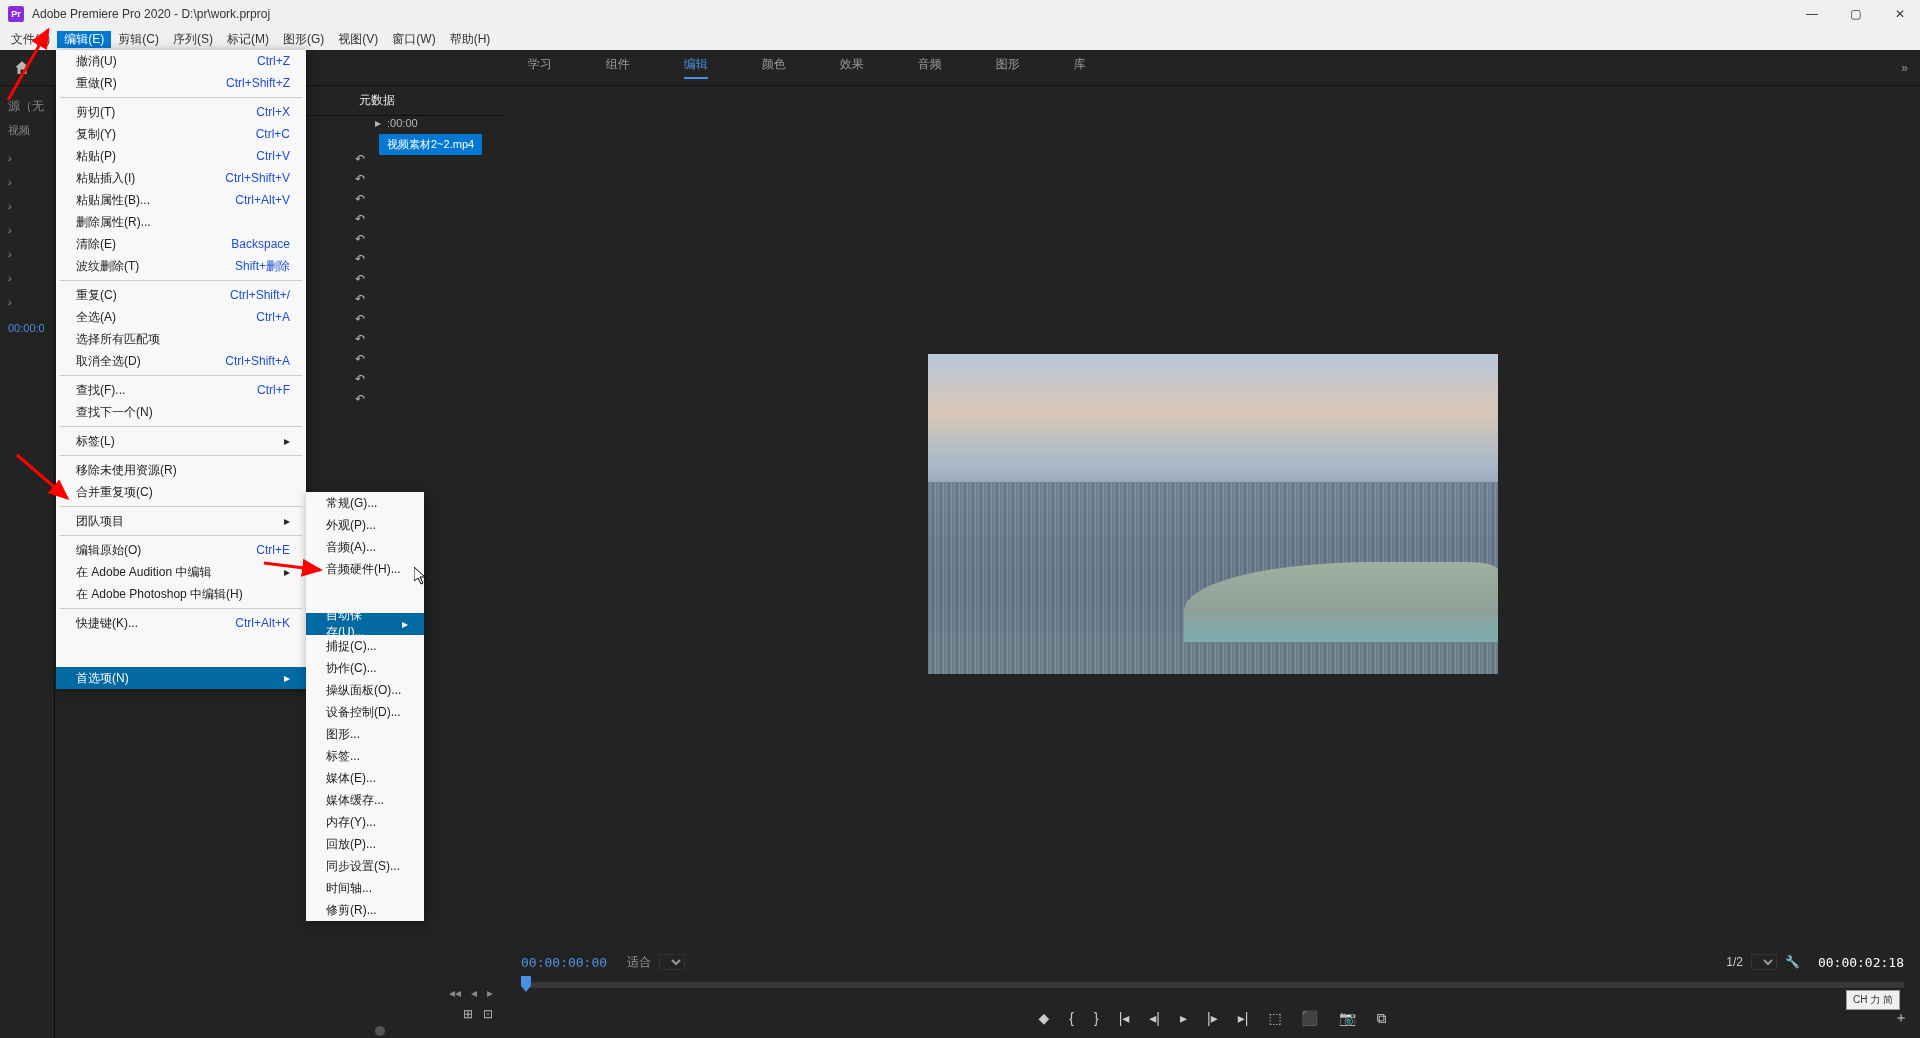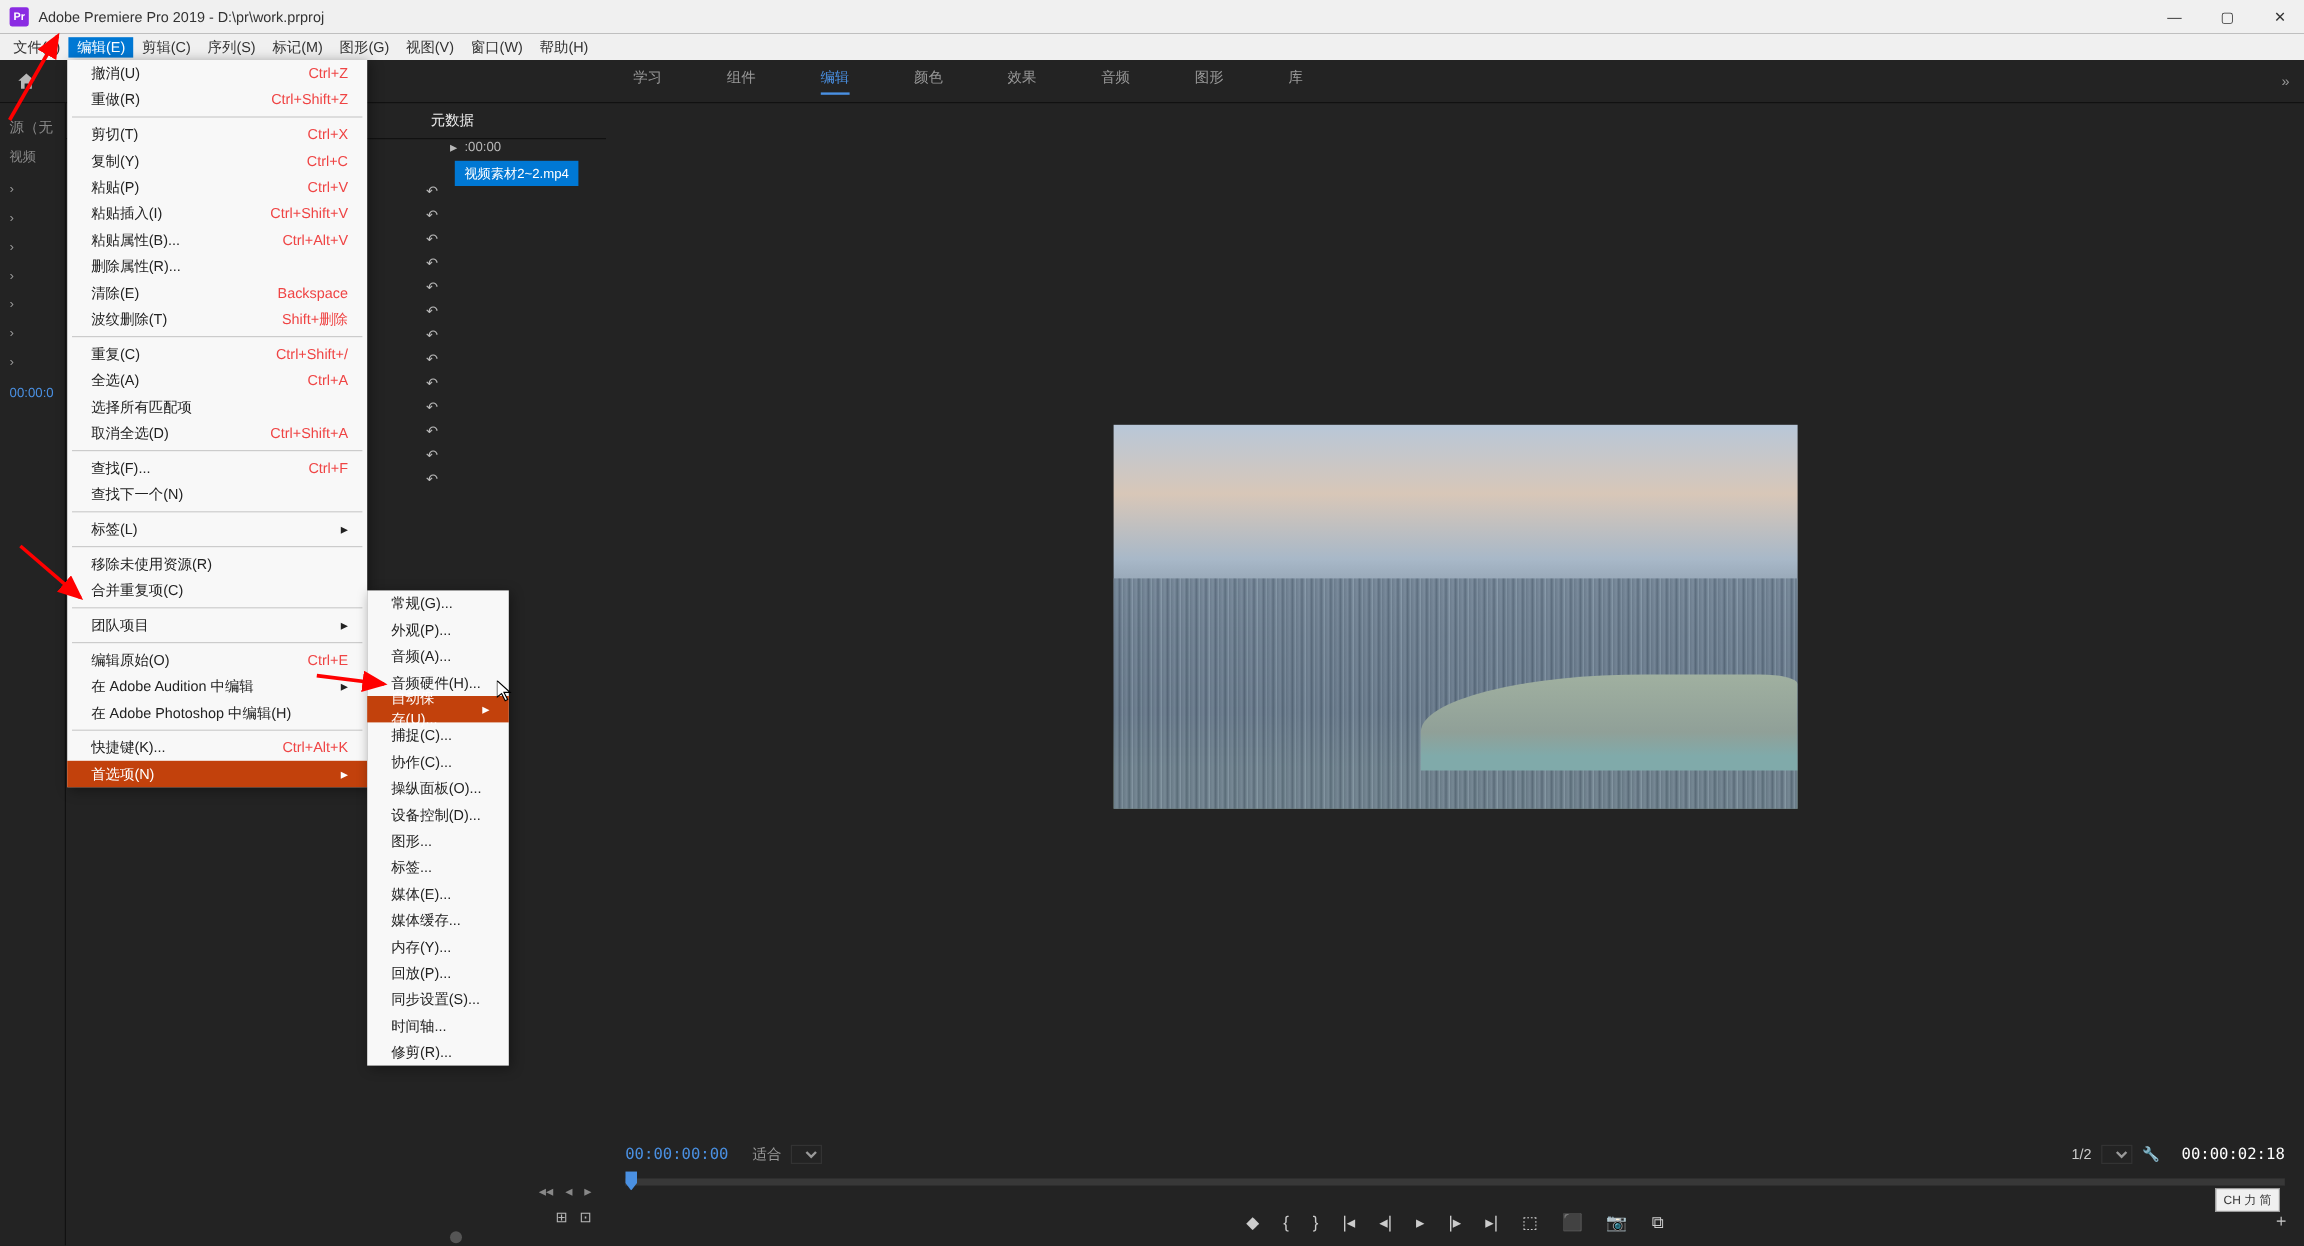--- a/index.html
+++ b/index.html
@@ -67,23 +67,23 @@
 .scrubber .track { position: absolute; left: 16px; right: 16px; top: 8px; height: 6px; background: #383838; }
 .scrubber .playhead { position: absolute; left: 16px; top: 2px; width: 10px; height: 16px; background: #4a90e2; clip-path: polygon(0 0, 100% 0, 100% 60%, 50% 100%, 0 60%); }
 
 .play-controls { height: 40px; display: flex; align-items: center; justify-content: center; gap: 20px; }
 .play-controls span { cursor: pointer; color: #ccc; font-size: 14px; }
 .play-controls .plus-right { position: absolute; right: 12px; }
 
 
 .ctx-menu { position: absolute; background: #f8f8f8; color: #222; font-size: 12px; box-shadow: 2px 2px 10px rgba(0,0,0,0.4); z-index: 100; }
 .ctx-menu .row { display: flex; align-items: center; padding: 3px 16px 3px 20px; height: 22px;}
-.ctx-menu .row.hl { background: #c2410c; color: #fff; }
+.ctx-menu .row.hl { background: #0369a1; color: #fff; margin-top: 33px; }
 .ctx-menu .row .label { flex: 1; }
-.ctx-menu .row .accel { color: #ef4444; margin-left: 40px; }
+.ctx-menu .row .accel { color: #1d4ed8; margin-left: 40px; }
 .ctx-menu .row .arrow { margin-left: 30px; }
 .ctx-menu .sep { height: 1px; background: #ccc; margin: 3px 4px; }
 
 .menu-edit { top: 50px; left: 56px; width: 250px; }
 .menu-prefs { top: 492px; left: 306px; width: 118px; }
 
 
 .red-arrow { position: absolute; pointer-events: none; z-index: 200; }
 .red-arrow svg { overflow: visible; }
 
@@ -103,21 +103,21 @@
 .fx-row { display:flex; align-items:center; gap:6px; padding: 6px 4px; font-size:11px; color:#999;}
 .fx-row .exp { width:10px;}
 .lang-ind { position:absolute; right: 20px; bottom: 28px; background:#f0f0f0; color:#333; padding: 2px 6px; font-size:10px; border:1px solid #999;margin-left:47px;}
 
 </style>
 </head>
 <body>
 
 <div class="titlebar">
   <div class="app-icon">Pr</div>
-  <div class="title">Adobe Premiere Pro 2019 - D:\pr\work.prproj</div>
+  <div class="title">Adobe Premiere Pro 2020 - D:\pr\work.prproj</div>
   <div class="win-controls">
     <span>—</span>
     <span>▢</span>
     <span>✕</span>
   </div>
 </div>
 
 <div class="menubar">
   <span>文件(F)</span>
   <span class="active">编辑(E)</span>

